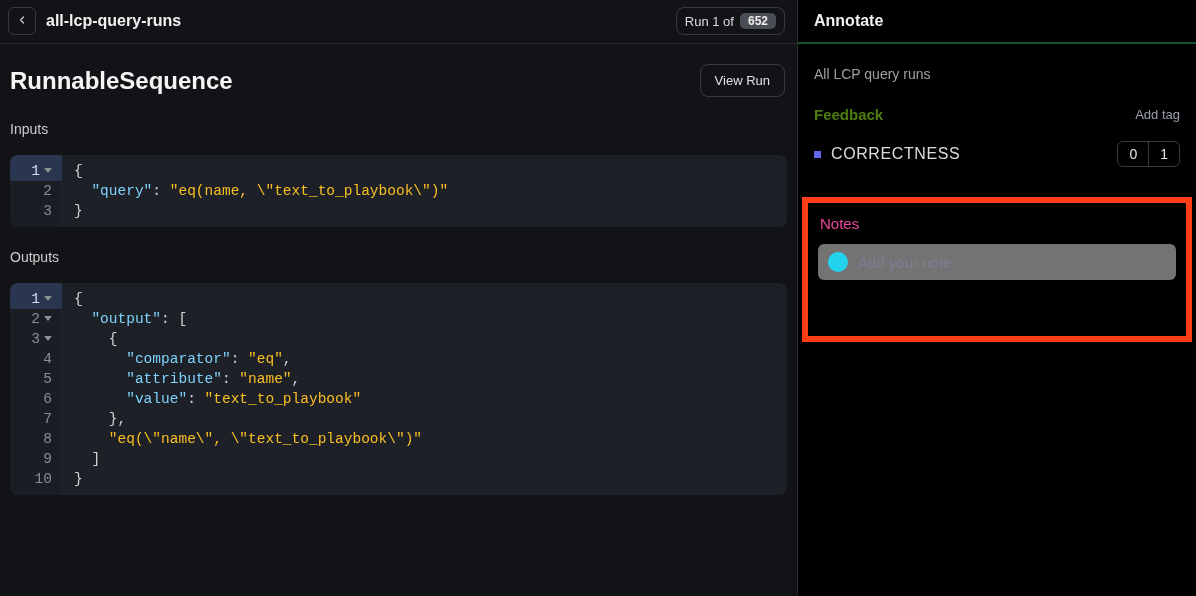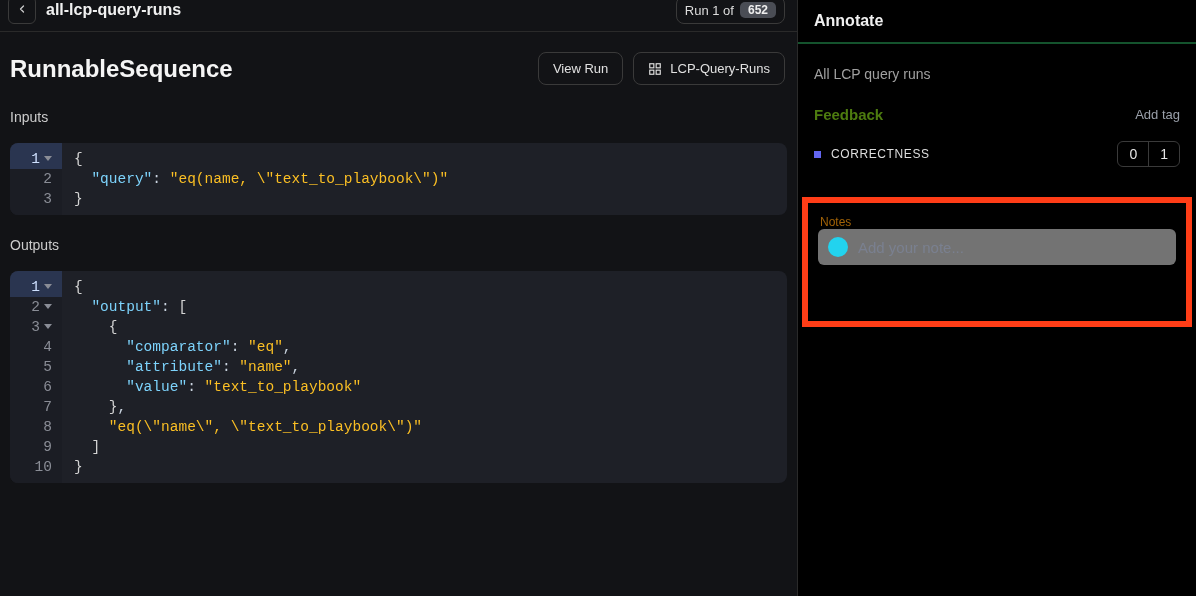--- a/index.html
+++ b/index.html
@@ -11,25 +11,25 @@
       height: 596px;
       overflow: hidden;
     }
     .app { display: flex; width: 100%; height: 100%; }
     .main { flex: 0 0 798px; border-right: 1px solid #2a2a2a; display: flex; flex-direction: column; background: #121316;}
     .sidebar { flex: 1; background: #000; display: flex; flex-direction: column; }
 
     
     .topbar {
       display: flex;
-      align-items: flex-end;
+      align-items: flex-start;
       justify-content: space-between;
       padding: 7px 12px 7px 8px;
       border-bottom: 1px solid #2a2a2a;
-      height: 32px;
+      height: 44px;
     }
     .topbar-left { display: flex; align-items: center; gap: 10px; }
     .back-btn {
       width: 28px; height: 28px;
       border: 1px solid #3a3a3a;
       border-radius: 6px;
       background: transparent;
       color: #ccc;
       display: inline-flex; align-items: center; justify-content: center;
       cursor: pointer;
@@ -183,21 +183,21 @@
       display: flex;
       align-items: center;
       gap: 10px;
     }
     .dot {
       width: 7px; height: 7px;
       background: #6366f1;
       display: inline-block;
     }
     .correctness-label {
-      font-size: 12px;
+      font-size: 16px;
       letter-spacing: 0.6px;
       color: #ddd;
     }
     .score-box {
       display: inline-flex;
       border: 1px solid #3a3a3a;
       border-radius: 6px;
       overflow: hidden;
     }
     .score-btn {
@@ -211,24 +211,24 @@
     .score-btn + .score-btn { border-left: 1px solid #3a3a3a; }
 
     
     .notes-highlight {
       border: 6px solid #ff3d17;
       padding: 12px 10px 56px;
       margin: 0 -12px;
       background: #000;
     }
     .notes-title {
-      font-size: 12px;
+      font-size: 15px;
       font-weight: 500;
-      color: #a16207;
-      margin-bottom: 0;
+      color: #ec4899;
+      margin-bottom: 12px;
       padding-left: 2px;
     }
     .note-input-wrap {
       background: #737373;
       border-radius: 6px;
       padding: 8px 10px;
       display: flex;
       align-items: center;
       gap: 10px;
     }
@@ -273,31 +273,20 @@
         <span class="run-count">652</span>
       </div>
     </div>
 
     <div class="title-row">
       <h1 class="page-title">RunnableSequence</h1>
       <div class="title-actions">
         <button class="btn">
           <span>View Run</span>
         </button>
-        <button class="btn">
-          <span class="icon-svg">
-            <svg viewBox="0 0 24 24" width="14" height="14" fill="none" stroke="currentColor" stroke-width="2">
-                <rect x="3" y="3" width="7" height="7"></rect>
-                <rect x="14" y="3" width="7" height="7"></rect>
-                <rect x="3" y="14" width="7" height="7"></rect>
-                <rect x="14" y="14" width="7" height="7"></rect>
-              </svg>
-          </span>
-          <span>LCP-Query-Runs</span>
-        </button>
       </div>
     </div>
 
     <div class="section">
       <div class="section-label">Inputs</div>
     </div>
     <div class="codeblock">
       <table>
           <tbody id="inputs-code">
             <tr>

